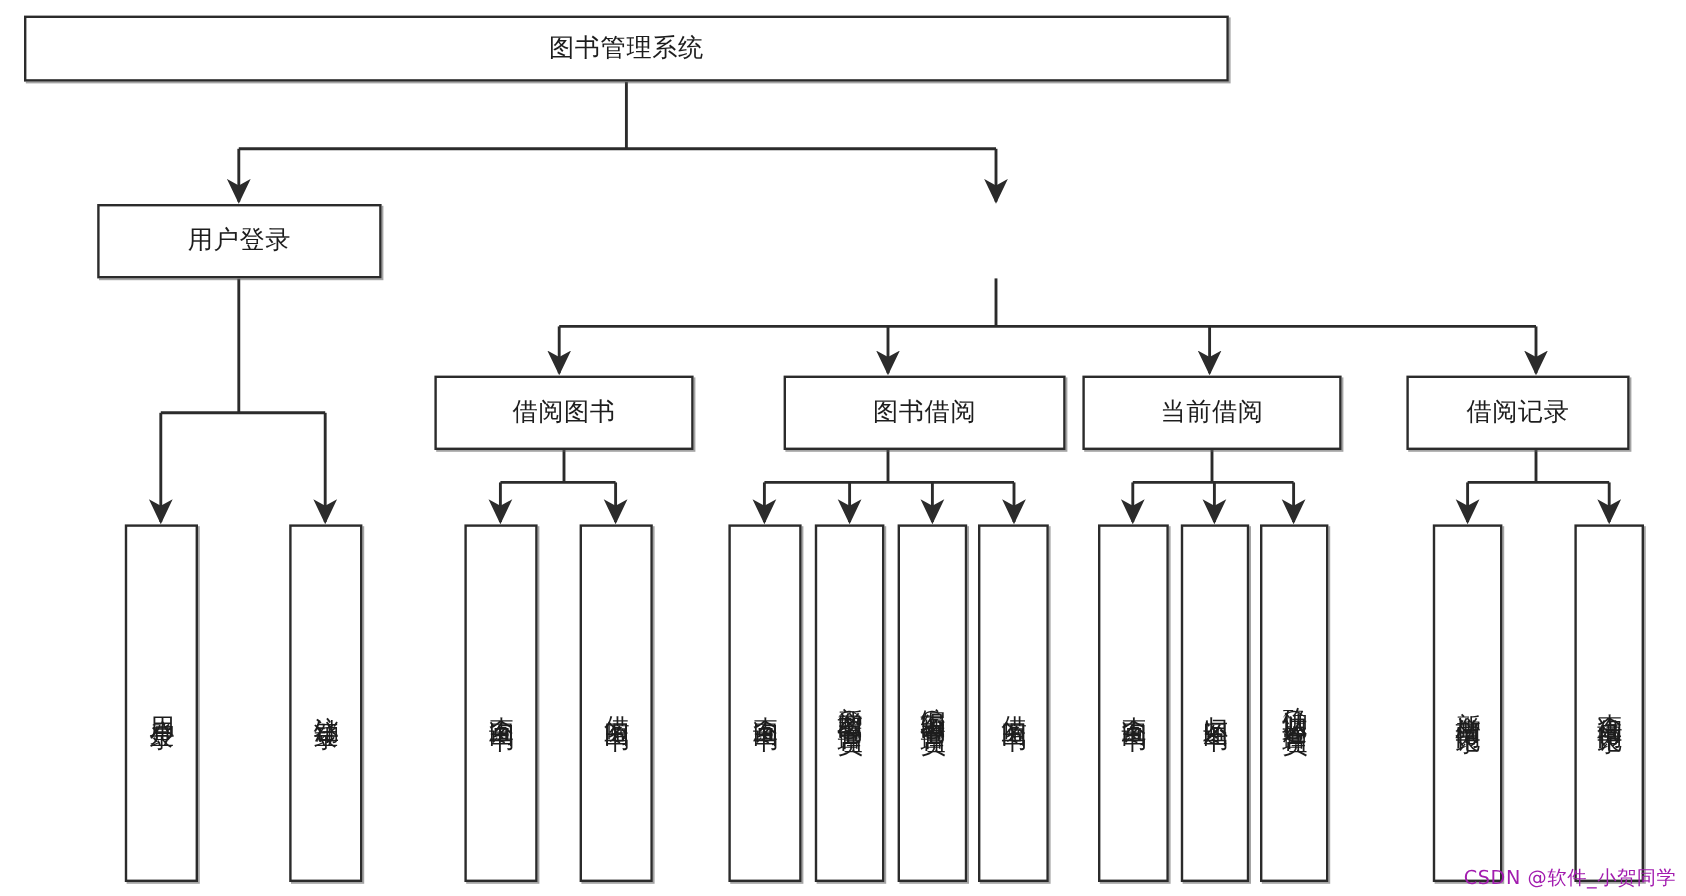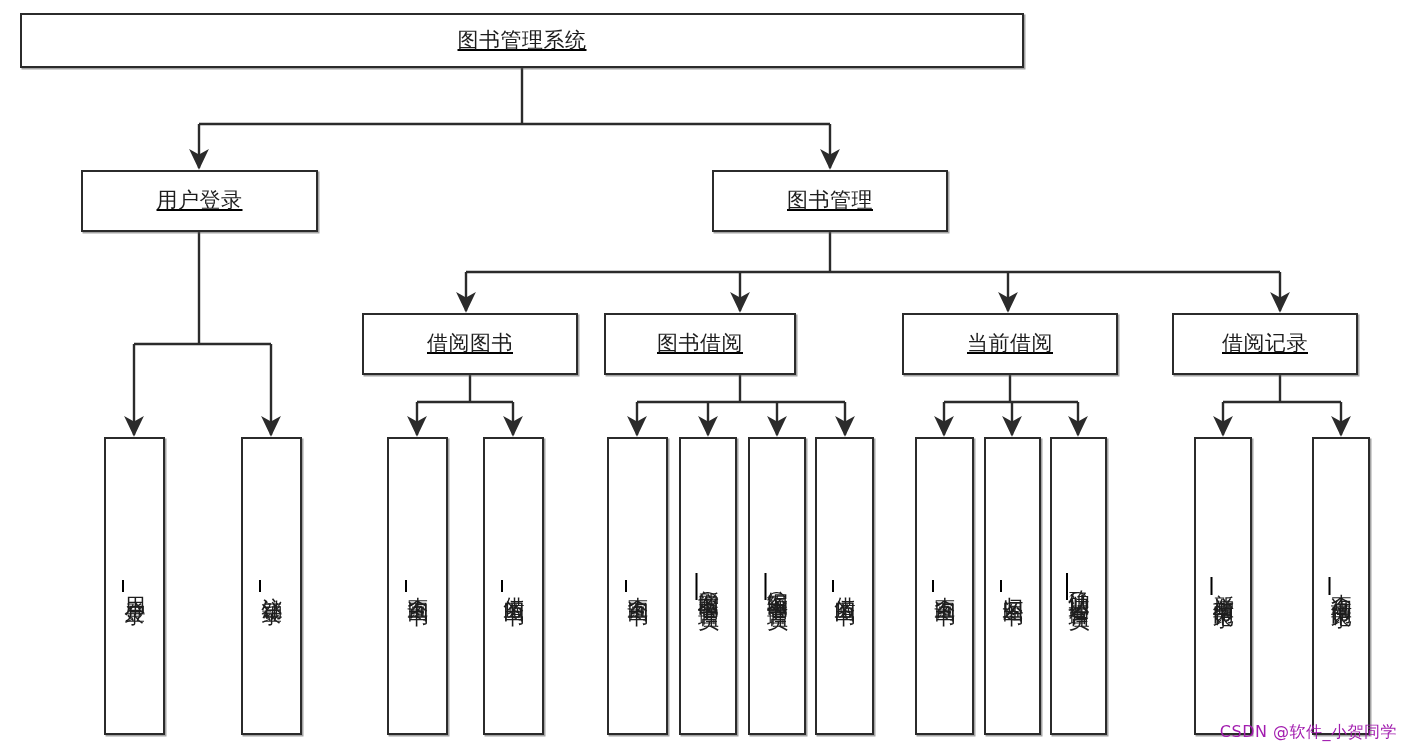--- a/index.html
+++ b/index.html
@@ -23,21 +23,20 @@
   }
   .node-box {
     position: absolute;
     box-sizing: border-box;
     background: #ffffff;
     border: 2px solid #2b2b2b;
     box-shadow: 1.5px 1.5px 0 rgba(90,90,90,0.55);
     display: flex;
     align-items: center;
     justify-content: center;
-    text-decoration: underline;
   }
   .node-label-h {
     font-size: 21px;
     color: #1d1d1d;
     letter-spacing: 0.5px;
     line-height: 1.1;
     white-space: nowrap;
   }
   .node-label-v {
     font-size: 21px;
@@ -137,28 +136,25 @@
     <path class="edge-line" d="M 1341 402 L 1341 435" marker-end="url(#arrow)"></path>
   </svg>
 
   <div class="node-box" style="left: 20px; top: 13px; width: 1004px; height: 55px;">
     <span class="node-label-h">图书管理系统</span>
   </div>
 
   <div class="node-box" style="left: 81px; top: 170px; width: 237px; height: 62px;">
     <span class="node-label-h">用户登录</span>
   </div>
-  <div class="node-box" style="left: 712px; top: 170px; width: 236px; height: 62px;">
-    <span class="node-label-h">图书管理</span>
-  </div>
 
   <div class="node-box" style="left: 362px; top: 313px; width: 216px; height: 62px;">
     <span class="node-label-h">借阅图书</span>
   </div>
-  <div class="node-box" style="left: 604px; top: 313px; width: 192px; height: 62px;">
+  <div class="node-box" style="left: 653px; top: 313px; width: 235px; height: 62px;">
     <span class="node-label-h">图书借阅</span>
   </div>
   <div class="node-box" style="left: 902px; top: 313px; width: 216px; height: 62px;">
     <span class="node-label-h">当前借阅</span>
   </div>
   <div class="node-box" style="left: 1172px; top: 313px; width: 186px; height: 62px;">
     <span class="node-label-h">借阅记录</span>
   </div>
 
   <div class="node-box leaf-box" style="left: 104px; top: 437px; width: 61px; height: 298px;">

